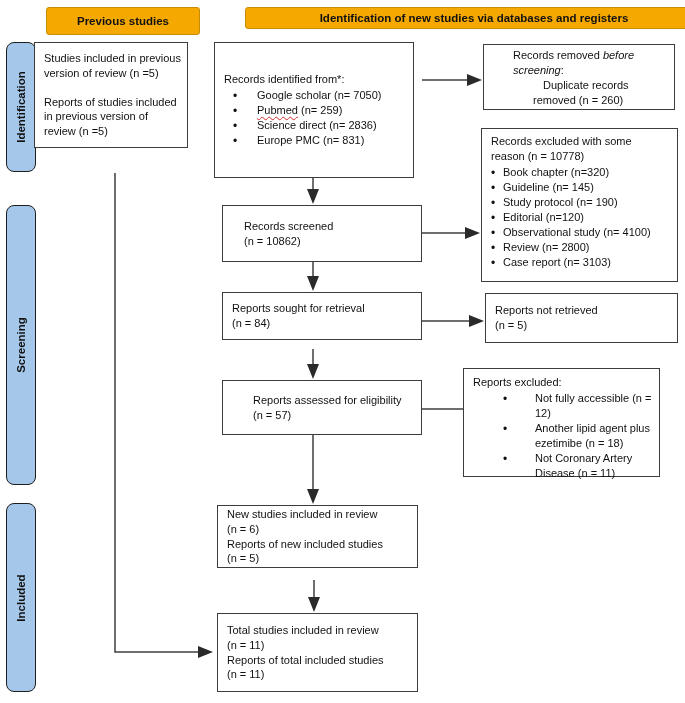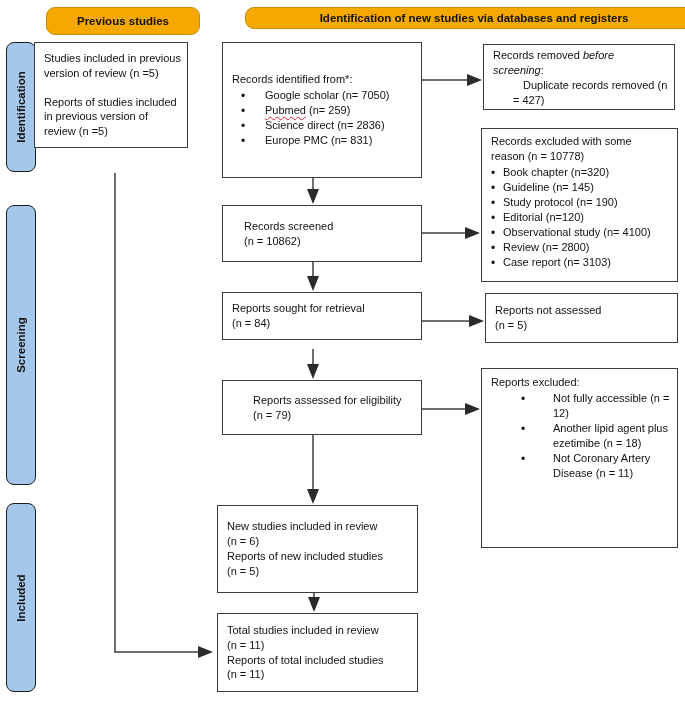--- a/index.html
+++ b/index.html
@@ -10,21 +10,21 @@
     --line:#3F3F3F;
     --squiggle:#D22B2B;
   }
   html,body{margin:0;padding:0;background:#ffffff;}
   body{font-family:"Liberation Sans","DejaVu Sans",sans-serif;color:#111;}
   .canvas{position:relative;width:685px;height:703px;background:#fff;overflow:hidden;}
   .arrows{position:absolute;left:0;top:0;width:685px;height:703px;pointer-events:none;}
 
   .hdr{
     position:absolute;background:var(--header-bg);border:1.3px solid var(--header-border);
-    border-radius:9px;display:flex;align-items:center;justify-content:center;
+    border-radius:3px;display:flex;align-items:center;justify-content:center;
     font-weight:bold;font-size:11.5px;text-align:center;box-sizing:border-box;
   }
   .side{
     position:absolute;background:var(--sidebar-bg);border:1.4px solid #1E1E1E;
     border-radius:8px;display:flex;align-items:center;justify-content:center;box-sizing:border-box;
   }
   .side span{transform:rotate(-90deg);white-space:nowrap;font-weight:bold;font-size:11.5px;}
 
   .box{
     position:absolute;background:#fff;border:1.6px solid var(--box-border);
@@ -95,38 +95,38 @@
     <span>Included</span>
   </div>
 
   <div class="box" style="left:34px;top:42px;width:154px;height:106px;">
     <div class="pad">
       <div class="para">Studies included in previous version of review (n =5)</div>
       <div class="para">Reports of studies included in previous version of review (n =5)</div>
     </div>
   </div>
 
-  <div class="box" style="left:222px;top:42px;width:200px;height:136px;">
+  <div class="box" style="left:214px;top:42px;width:200px;height:136px;">
     <div class="pad">
       <div>Records identified from*:</div>
       <ul class="blist tab-bullets">
         <li><span>Google scholar (n= 7050)</span></li>
         <li><span class="squiggle">Pubmed</span><span> (n= 259)</span></li>
         <li><span>Science direct (n= 2836)</span></li>
         <li><span>Europe PMC (n= 831)</span></li>
       </ul>
     </div>
   </div>
 
-  <div class="box top-align" style="left:483px;top:44px;width:192px;height:66px;">
+  <div class="box top-align" style="left:483px;top:44px;width:192px;height:66px;padding-left:20px;">
     <div class="pad" style="padding-top:3px;">
       <div class="wrap-narrow">
         <span>Records removed </span><span class="em">before screening</span><span>:</span>
       </div>
-      <div class="indent-detail">Duplicate records removed (n = 427)</div>
+      <div class="indent-detail">Duplicate records removed (n = 260)</div>
     </div>
   </div>
 
   <div class="box" style="left:222px;top:205px;width:200px;height:57px;padding-left:12px;">
     <div class="pad">
       <div>Records screened</div>
       <div>(n = 10862)</div>
     </div>
   </div>
 
@@ -147,44 +147,44 @@
 
   <div class="box" style="left:222px;top:292px;width:200px;height:48px;">
     <div class="pad">
       <div>Reports sought for retrieval</div>
       <div>(n = 84)</div>
     </div>
   </div>
 
   <div class="box" style="left:485px;top:293px;width:193px;height:50px;">
     <div class="pad">
-      <div>Reports not assessed</div>
+      <div>Reports not retrieved</div>
       <div>(n = 5)</div>
     </div>
   </div>
 
   <div class="box" style="left:222px;top:380px;width:200px;height:55px;padding-left:21px;">
     <div class="pad">
       <div>Reports assessed for eligibility</div>
-      <div>(n = 79)</div>
-    </div>
-  </div>
-
-  <div class="box top-align" style="left:481px;top:368px;width:197px;height:180px;">
+      <div>(n = 57)</div>
+    </div>
+  </div>
+
+  <div class="box top-align" style="left:463px;top:368px;width:197px;height:109px;">
     <div class="pad" style="padding-top:6px;">
       <div>Reports excluded:</div>
       <ul class="blist deep-bullets">
         <li>Not fully accessible (n = 12)</li>
         <li>Another lipid agent plus ezetimibe (n = 18)</li>
         <li>Not Coronary Artery Disease (n = 11)</li>
       </ul>
     </div>
   </div>
 
-  <div class="box" style="left:217px;top:505px;width:201px;height:88px;">
+  <div class="box" style="left:217px;top:505px;width:201px;height:63px;">
     <div class="pad">
       <div>New studies included in review</div>
       <div>(n = 6)</div>
       <div>Reports of new included studies</div>
       <div>(n = 5)</div>
     </div>
   </div>
 
   <div class="box" style="left:217px;top:613px;width:201px;height:79px;justify-content:center;">
     <div class="pad">

